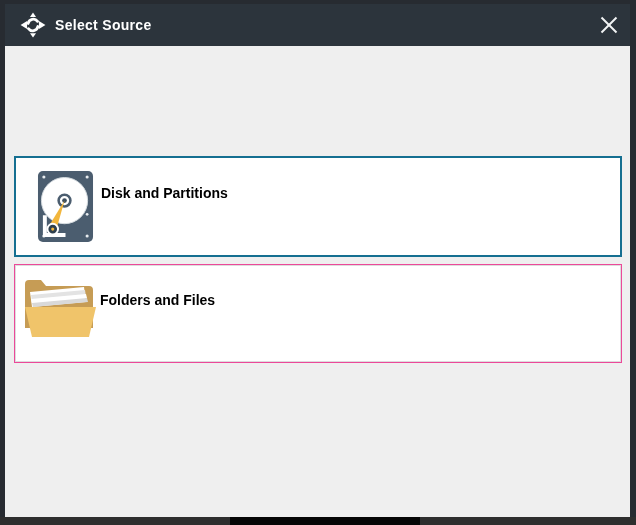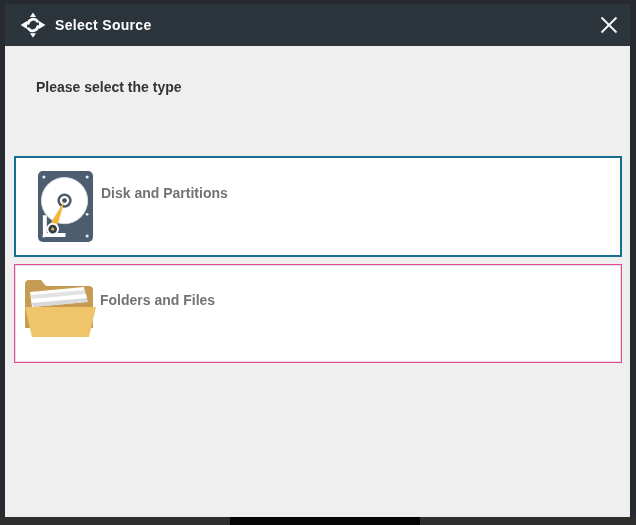--- a/index.html
+++ b/index.html
@@ -87,21 +87,21 @@
   .card-1 { top: 110px; height: 101px; }
   .card-2 { top: 218px; height: 99px; }
   .card-icon { position: absolute; display: inline-flex; }
   .disk-icon  { left: 21px; top: 12px; width: 57px; height: 73px; }
   .folder-icon { left: 10px; top: 13px; width: 71px; height: 59px; }
   .card-label {
     position: absolute;
     left: 85px; top: 27px;
     font-size: 14px;
     font-weight: bold;
-    color: #737373;
+    color: #000000;
   }
   svg { display: block; }
 </style>
 </head>
 <body>
 
 <div class="backdrop">
 
   <div class="bottom-strip">
     <div class="bottom-black"></div>
@@ -129,21 +129,20 @@
           <svg viewBox="0 0 20 20" width="20" height="20">
             <line x1="2.5" y1="2.5" x2="17.5" y2="17.5" stroke="#f2f4f5" stroke-width="2"></line>
             <line x1="17.5" y1="2.5" x2="2.5" y2="17.5" stroke="#f2f4f5" stroke-width="2"></line>
           </svg>
         </span>
       </button>
     </div>
 
     <div class="content">
 
-      <div class="prompt">Please select the type</div>
 
       <div class="card card-1 selected">
         <span class="card-icon disk-icon">
           <svg viewBox="0 0 58 74" width="57" height="73">
             <rect x="1" y="1" width="56" height="72" rx="5" fill="#4b5d6f"></rect>
 
             <circle cx="7" cy="7" r="1.6" fill="#e8ecef"></circle>
             <circle cx="51" cy="7" r="1.6" fill="#e8ecef"></circle>
             <circle cx="7" cy="67" r="1.6" fill="#e8ecef"></circle>
             <circle cx="51" cy="67" r="1.6" fill="#e8ecef"></circle>

